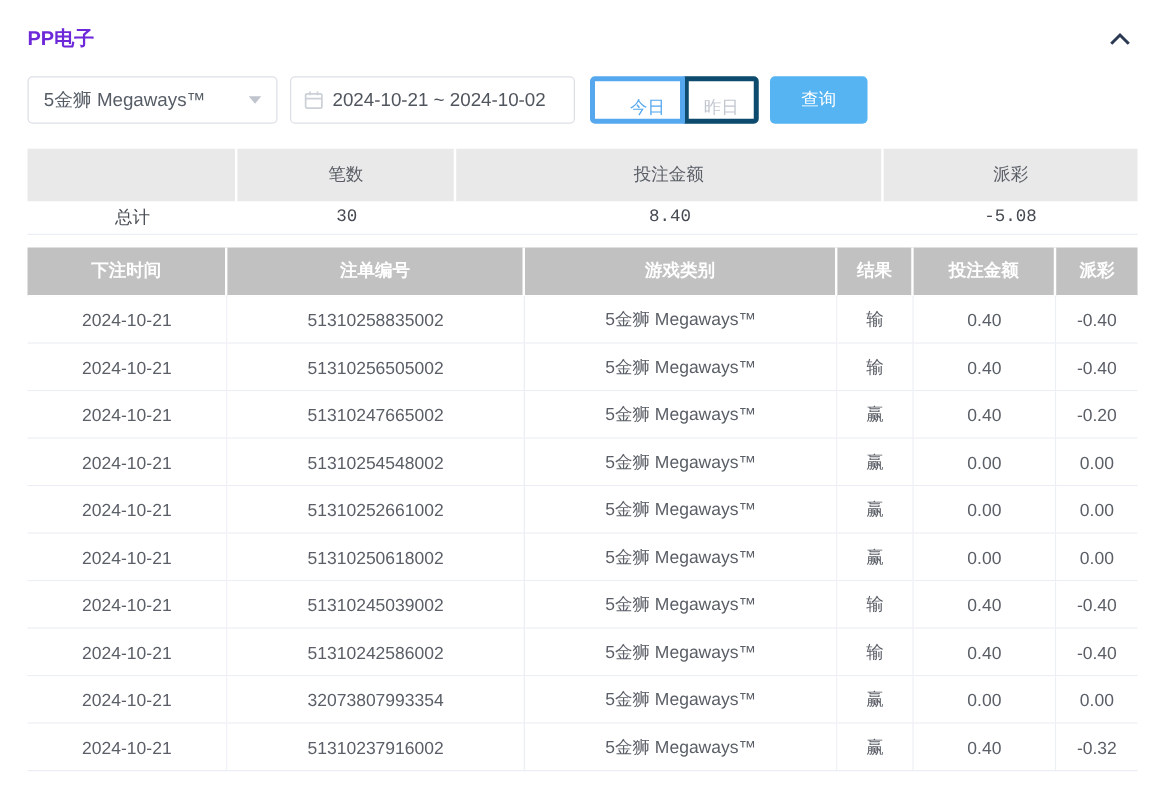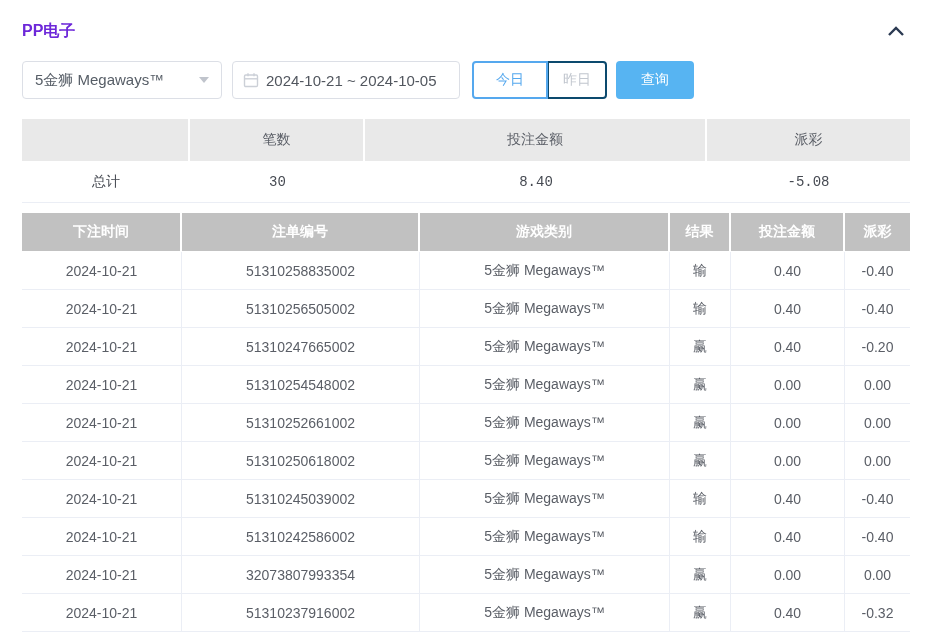--- a/index.html
+++ b/index.html
@@ -28,44 +28,44 @@
     border-top: 6px solid #c0c4cc; margin-left: 6px;
   }
   .date-box {
     width: 228px; height: 38px; border: 1px solid #dcdfe6; border-radius: 4px;
     display: flex; align-items: center; padding: 0 10px; margin-left: 10px; cursor: pointer; background: #fff;
   }
   .date-box .date-text { color: #51565e; font-size: 15px; margin-left: 7px; white-space: nowrap; }
 
   .btn-group { display: flex; margin-left: 12px; }
   .btn-group button {
-    height: 38px; background: #fff; border: 2px solid #0c4a6e; color: #c2c7cf;
+    height: 38px; background: #fff; border: 4px solid #0c4a6e; color: #c2c7cf;
     font-size: 14px; cursor: pointer; margin-left: -1px; position: relative;
-    font-family: inherit; padding: 0;
+    font-family: inherit; padding: 12px; text-align: right;
   }
   .btn-group button:first-child { margin-left: 0; border-radius: 4px 0 0 4px; }
   .btn-group button:last-child { border-radius: 0 4px 4px 0; }
   .btn-group button.b1 { width: 76px; }
   .btn-group button.b2 { width: 60px; }
   .btn-group button.b3 { width: 80px; }
   .btn-group button.active { border-color: #55a8ee; color: #55a8ee; z-index: 2; }
 
   .query-btn {
     margin-left: 9px; width: 78px; height: 38px; background: #57b4f2; color: #fff;
     border: none; border-radius: 4px; font-size: 14px; cursor: pointer; font-family: inherit;
   }
 
   
   .summary-table { margin-top: 20px; width: 888px; font-family: Liberation Mono, monospace; }
   .summary-row { display: grid; grid-template-columns: 168px 175px 342px 1fr; }
   .summary-row.head .cell {
     background: #e9e9e9; height: 42px; color: #5a5e66; border-right: 2px solid #fff;
   }
   .summary-row.head .cell:last-child { border-right: none; }
-  .summary-row.body .cell { height: 42px; border-bottom: 1px solid #ebeef5; color: #464a52; }
+  .summary-row.body .cell { height: 27px; border-bottom: 1px solid #ebeef5; color: #464a52; }
   .cell { display: flex; align-items: center; justify-content: center; }
 
   
   .main-table { margin-top: 10px; width: 888px; }
   .t-row { display: grid; grid-template-columns: 160px 238px 250px 61px 114px 1fr; }
   .t-row.head .cell {
     background: #c1c1c1; color: #fff; font-weight: bold; height: 39px;
     border-right: 2px solid #fff; border-bottom: 1px solid #fff;
   }
   .t-row.head .cell:last-child { border-right: none; }
@@ -95,21 +95,21 @@
       <span class="sel-text">5金狮 Megaways™</span>
       <span class="caret-down"></span>
     </div>
     <div class="date-box">
       <svg width="16" height="16" viewBox="0 0 16 16">
         <rect x="1.5" y="3" width="13" height="11.5" rx="1.2" fill="none" stroke="#ccd0d7" stroke-width="1.4"></rect>
         <line x1="1.5" y1="6.8" x2="14.5" y2="6.8" stroke="#ccd0d7" stroke-width="1.4"></line>
         <line x1="5" y1="1.2" x2="5" y2="4.2" stroke="#ccd0d7" stroke-width="1.4"></line>
         <line x1="11" y1="1.2" x2="11" y2="4.2" stroke="#ccd0d7" stroke-width="1.4"></line>
       </svg>
-      <span class="date-text">2024-10-21 ~ 2024-10-05</span>
+      <span class="date-text">2024-10-21 ~ 2024-10-02</span>
     </div>
     <div class="btn-group">
       <button class="b1 active">今日</button>
       <button class="b2">昨日</button>
     </div>
     <button class="query-btn">查询</button>
   </div>
 
   <div class="summary-table">
     <div class="summary-row head">

